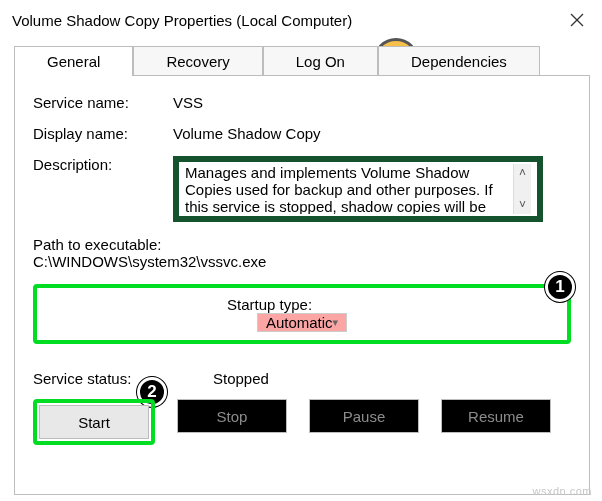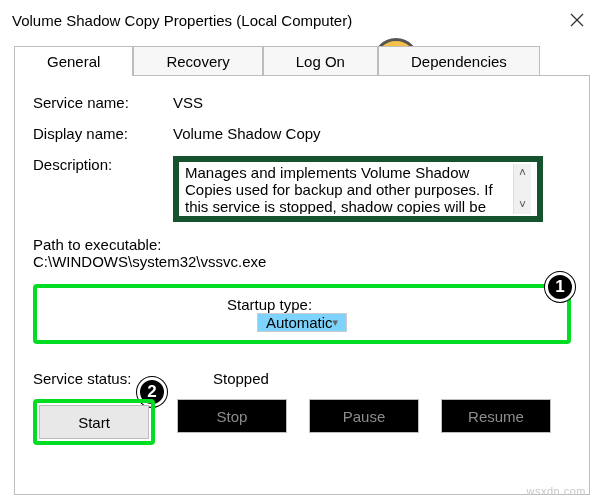--- a/index.html
+++ b/index.html
@@ -97,21 +97,21 @@
   .startup-row { display:flex; align-items:center;flex-direction:column; }
   .dropdown {
     flex:1;
     border:1px solid #ccc;
     height:32px;
     display:flex;
     align-items:center;
     justify-content:space-between;
     padding:0 8px;
     margin-left:0px;
-    background:#7dd3fc;
+    background:#fca5a5;
   }
   .chev { color:#666; font-size:11px; }
   .badge {
     position:absolute;
     width:30px; height:30px;
     border-radius:50%;
     background:#000;
     border:3px solid #fff;
     box-shadow:0 0 0 1px #000;
     color:#fff;
@@ -128,21 +128,21 @@
     background:#000000;
     display:flex; align-items:center; justify-content:center;
     font-size:15px; color:#8c8c8c;
   }
   .btn.enabled { background:#e8e8e8; color:#000; }
   .start-wrap { position:relative; display:inline-block; }
   .start-wrap .hl-green { padding:2px; border-width:4px; }
   .start-wrap .badge { top:-22px; right:-12px; }
   .watermark {
     position:absolute;
-    right:16px; bottom:4px;
+    right:10px; bottom:4px;
     font-size:11px; color:#c7c7c7; letter-spacing:0.5px;
   }
   .wm-logo {
     position:absolute;
     top:38px; right:90px;
     display:flex; align-items:center; gap:3px;
     font-size:26px; font-weight:700; color:#6F6F6F;
     pointer-events:none;
   }
   .wm-logo .face {

